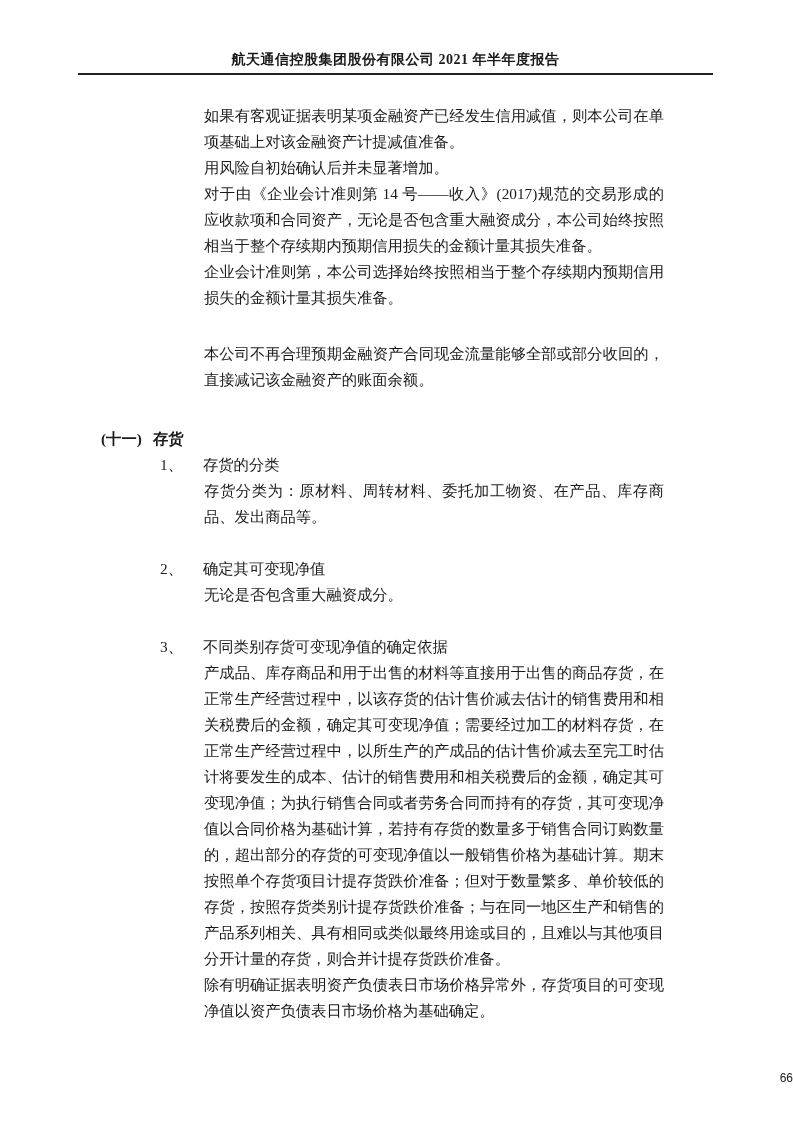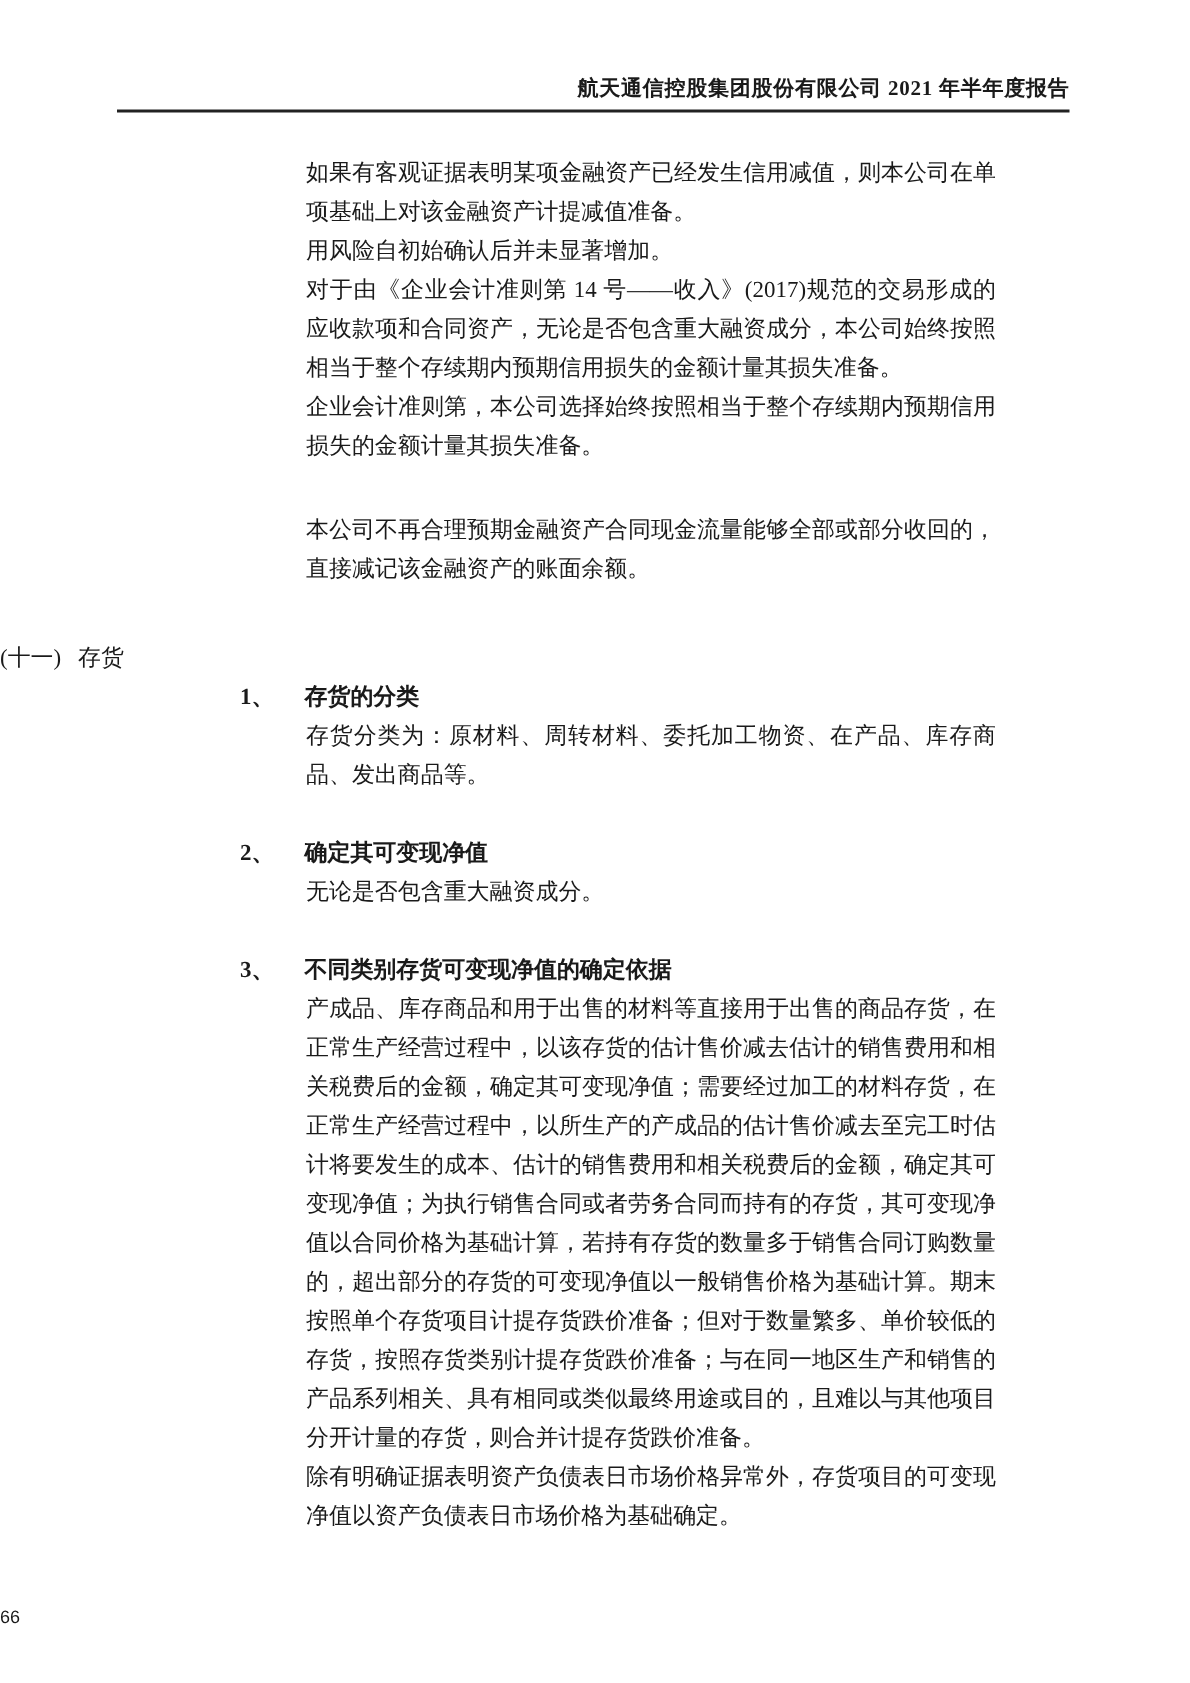--- a/index.html
+++ b/index.html
@@ -15,21 +15,21 @@
     overflow: hidden;
     font-family: "Liberation Serif", "DejaVu Serif", serif;
     color: #1a1a1a;
   }
   
   .header {
     position: absolute;
     top: 52px;
     left: 78px;
     width: 635px;
-    text-align: right;
+    text-align: center;
     font-size: 14px;
     font-weight: bold;
     letter-spacing: 0.5px;
     padding-bottom: 5px;
     border-bottom: 2px solid #222222;
     line-height: 16px;
   }
   
   .content {
     position: absolute;
@@ -48,45 +48,46 @@
   .block-gap {
     height: 30px;
   }
   .section-gap {
     height: 33px;
   }
   .item-gap {
     height: 26px;
   }
   .section-heading {
+    margin-left: 101px;
     font-size: 15.3px;
     line-height: 26px;
-    font-weight: normal;
+    font-weight: bold;
   }
   .section-heading .sec-num {
     display: inline-block;
     width: 52px;
   }
   .item-heading {
     margin-left: 160px;
     font-size: 15.3px;
     line-height: 26px;
-    font-weight: bold;
+    font-weight: normal;
   }
   .item-heading .item-num {
     display: inline-block;
     width: 43px;
   }
   
   .footer {
     position: absolute;
     top: 1068px;
     left: 0;
     width: 793px;
-    text-align: left;
+    text-align: right;
     font-size: 12px;
     font-family: "Liberation Sans", "DejaVu Sans", sans-serif;
     line-height: 20px;
   }
 </style>
 </head>
 <body>
 
 <div class="page">
 

